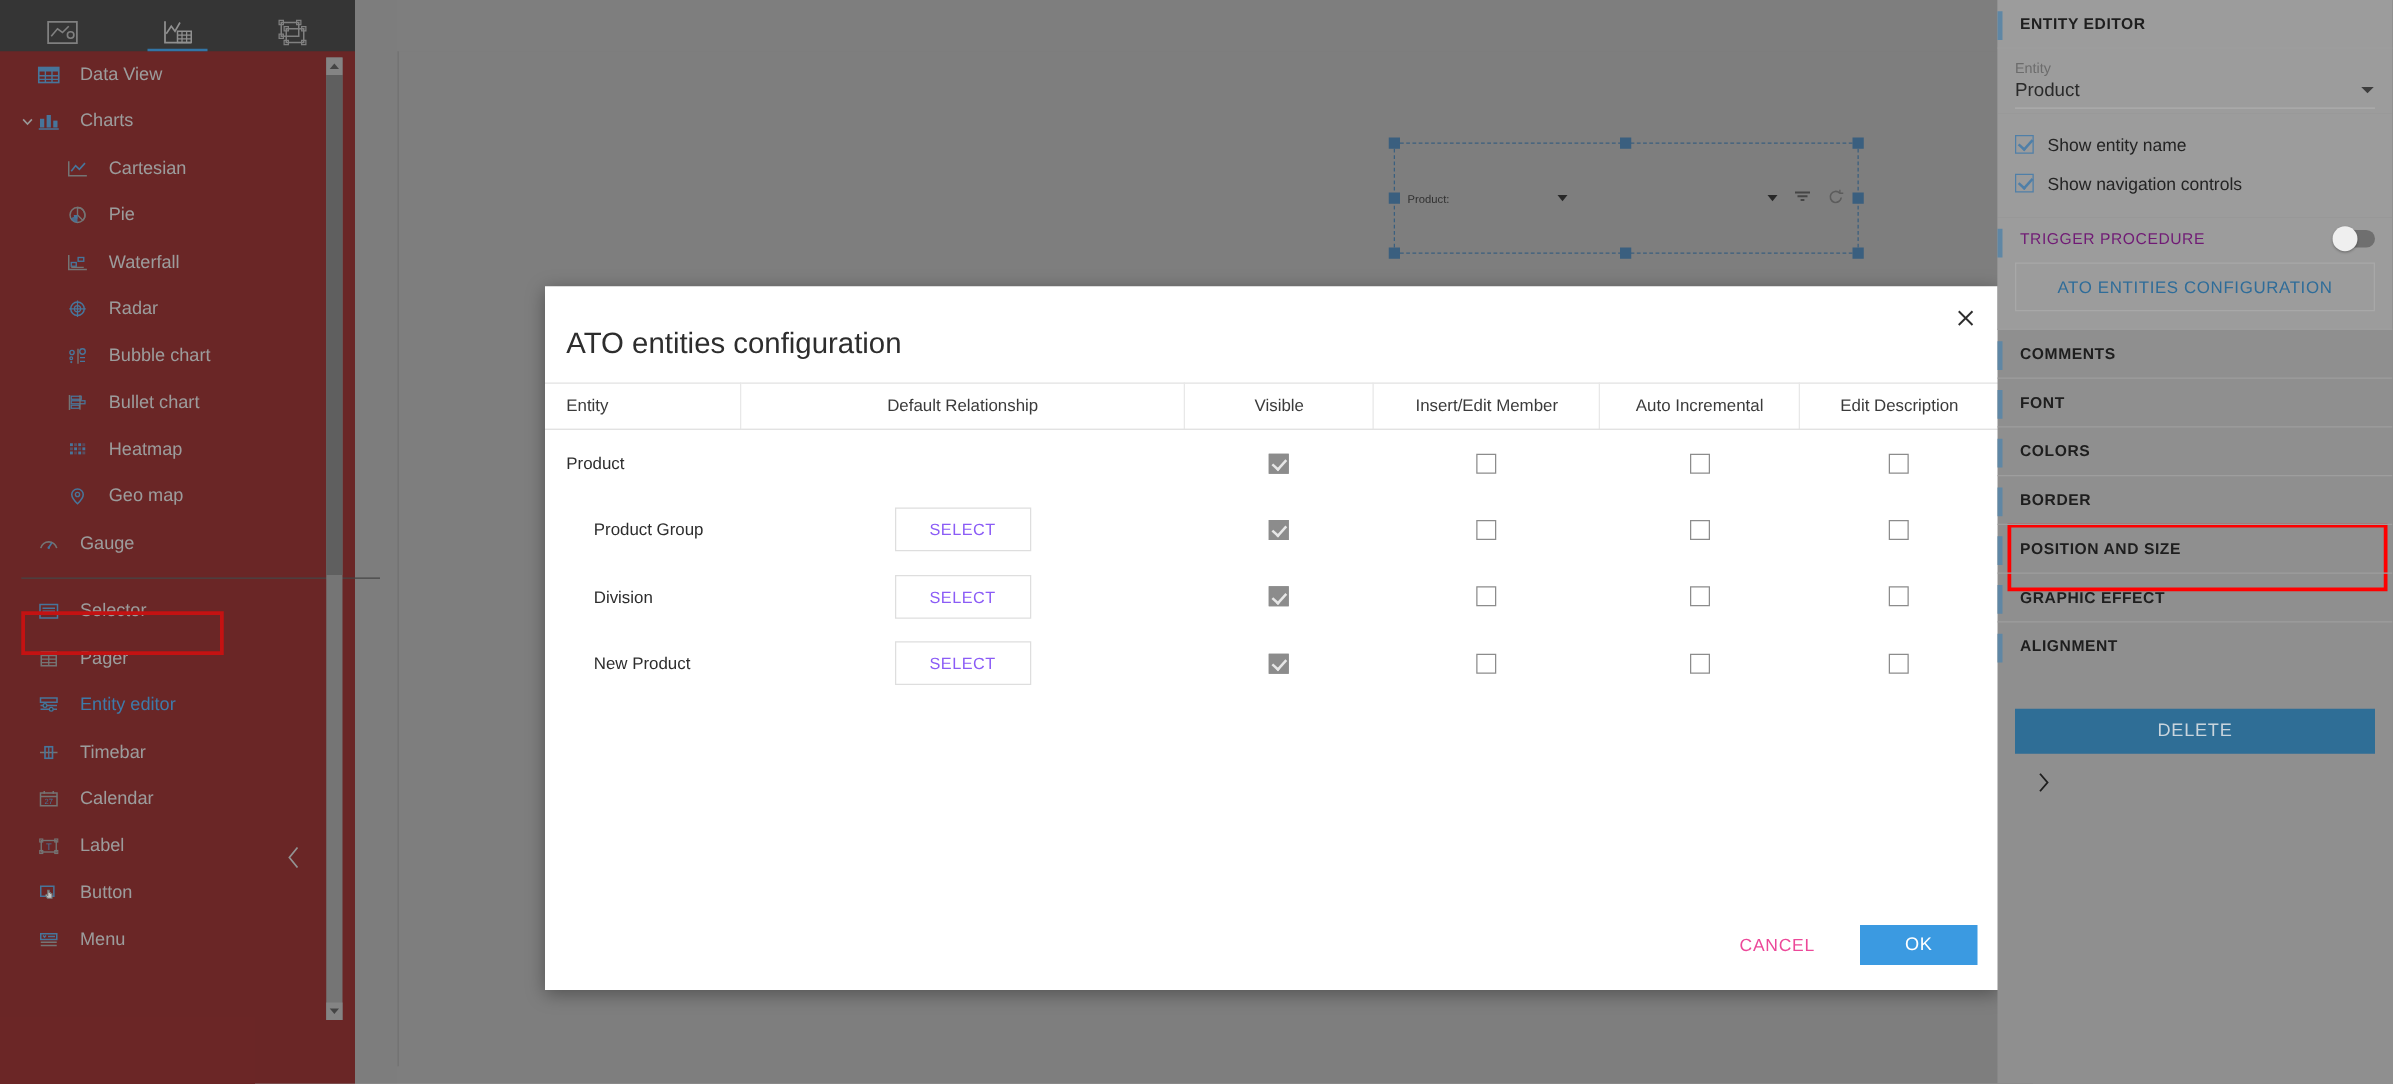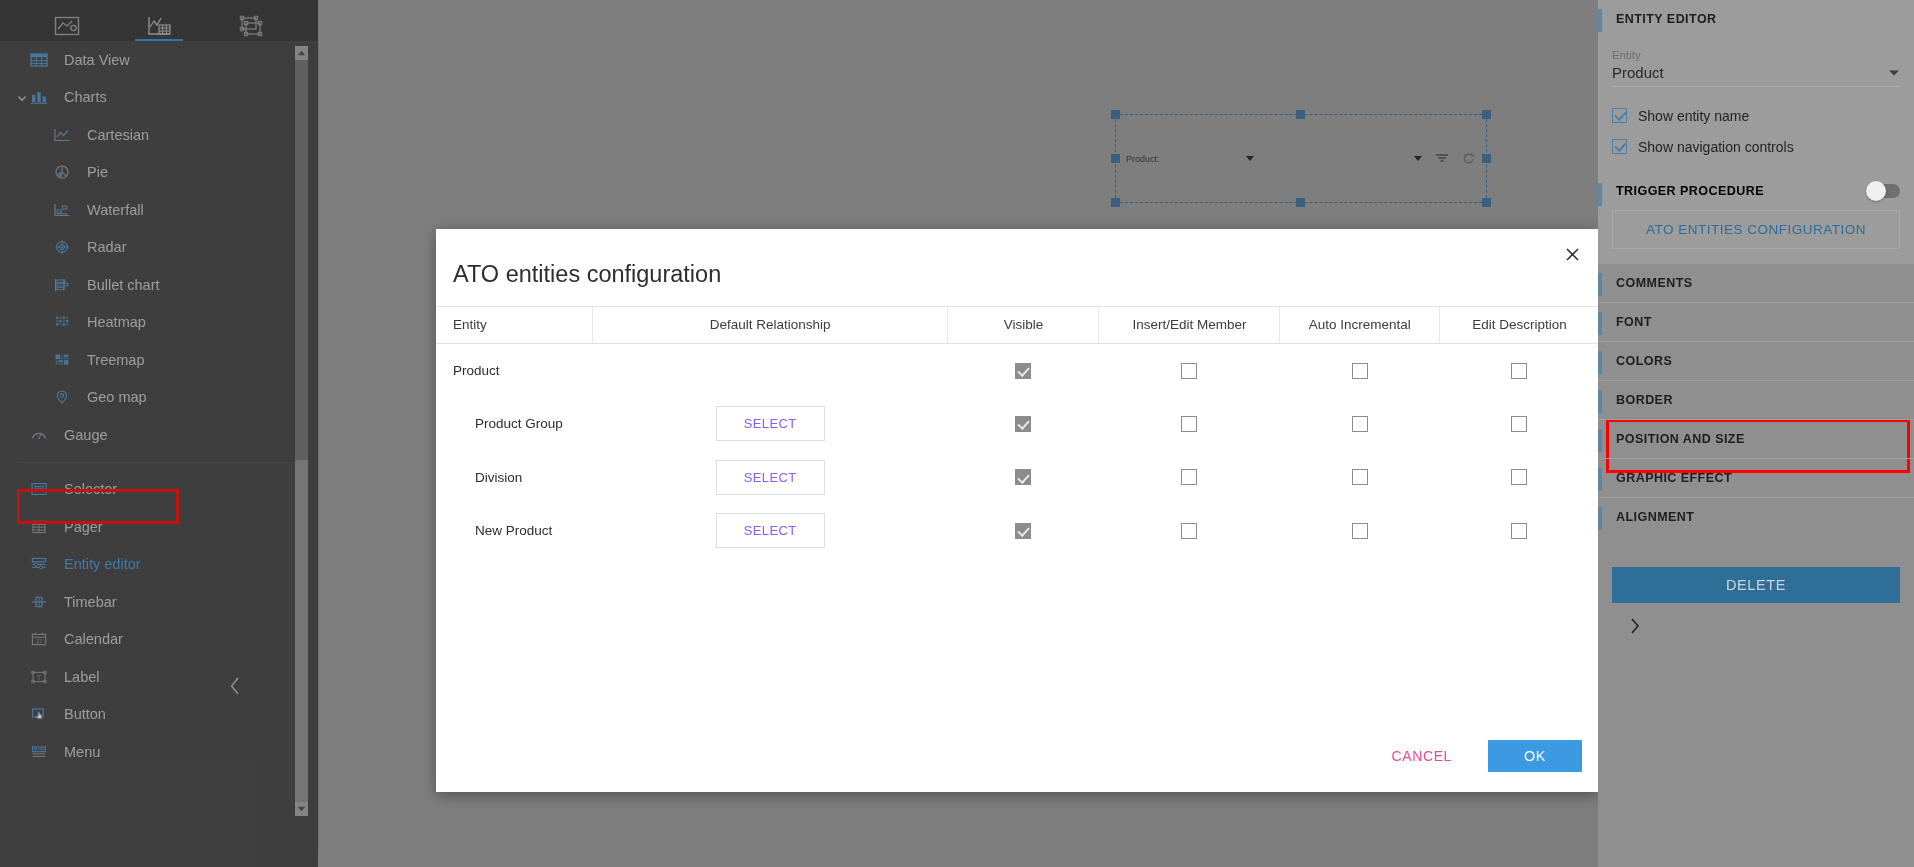--- a/index.html
+++ b/index.html
@@ -7,22 +7,22 @@
     width: 1914px; height: 867px;
     font-family: "Liberation Sans", sans-serif;
     overflow: hidden;
     background: #9a9a9a;
   }
   #app { position: relative; width: 1914px; height: 867px; }
 
   
   #left-sidebar {
     position: absolute; left: 0; top: 0;
-    width: 318px; height: 867px;
-    background: #404040;
+    width: 284px; height: 867px;
+    background: #7f1d1d;
   }
   #toolbar-tabs {
     height: 41px; display: flex; align-items: center;
     justify-content: center; gap: 34px;
     background: #333333;
   }
   .tool-tab {
     width: 58px; height: 41px;
     display: flex; align-items: flex-end; justify-content: center;
     padding-bottom: 4px;
@@ -255,21 +255,21 @@
     content: ""; position: absolute;
     left: 4px; top: 0px; width: 5px; height: 9px;
     border: solid #4f7fa8; border-width: 0 2px 2px 0;
     transform: rotate(42deg);
   }
   #rp-trigger { background: #9c9c9c; }
   #trigger-row {
     display: flex; align-items: center; justify-content: space-between;
     padding: 10px 14px 10px 18px; position: relative;
   }
-  #trigger-label { font-size: 12.5px; font-weight: bold; color: #000000; letter-spacing: .45px; }
+  #trigger-label { font-size: 12.5px; font-weight: normal; color: #701a75; letter-spacing: .45px; }
   .toggle {
     width: 34px; height: 14px; border-radius: 7px;
     background: #6f6f6f; position: relative;
   }
   .toggle .knob {
     position: absolute; left: 0; top: -3px;
     width: 20px; height: 20px; border-radius: 50%;
     background: #efefef; box-shadow: 0 1px 2px rgba(0,0,0,.3);
   }
   #ato-btn {
@@ -416,20 +416,34 @@
           <svg width="18" height="16" viewBox="0 0 18 16">
             <circle cx="9" cy="8" r="5.4" fill="none" stroke="#4d8fc4" stroke-width="1.2"></circle>
             <circle cx="9" cy="8" r="2.5" fill="none" stroke="#4d8fc4" stroke-width="1"></circle>
             <line x1="9" y1="1.4" x2="9" y2="14.6" stroke="#4d8fc4" stroke-width="1"></line>
             <line x1="2.4" y1="8" x2="15.6" y2="8" stroke="#4d8fc4" stroke-width="1"></line>
           </svg>
         </span>
         <span class="nav-label">Radar</span>
       </div>
 
+      <div class="nav-item lvl1">
+        <span class="nav-icon">
+          <svg width="18" height="16" viewBox="0 0 18 16">
+            <line x1="9.4" y1="2" x2="9.4" y2="14" stroke="#8d8d8d" stroke-width="1.1"></line>
+            <circle cx="4.6" cy="5" r="1.7" fill="none" stroke="#4d8fc4" stroke-width="1.1"></circle>
+            <circle cx="4" cy="9.5" r="1.1" fill="none" stroke="#4d8fc4" stroke-width="1"></circle>
+            <circle cx="4" cy="12.6" r=".9" fill="#4d8fc4"></circle>
+            <circle cx="13" cy="4.2" r="2.2" fill="none" stroke="#4d8fc4" stroke-width="1.1"></circle>
+            <line x1="11" y1="9" x2="15" y2="9" stroke="#4d8fc4" stroke-width="1"></line>
+            <line x1="11" y1="12" x2="15" y2="12" stroke="#4d8fc4" stroke-width="1"></line>
+          </svg>
+        </span>
+        <span class="nav-label">Bubble chart</span>
+      </div>
 
       <div class="nav-item lvl1">
         <span class="nav-icon">
           <svg width="18" height="16" viewBox="0 0 18 16">
             <line x1="2.6" y1="2" x2="2.6" y2="14" stroke="#8d8d8d" stroke-width="1.2"></line>
             <rect x="4" y="3" width="8" height="2.4" fill="none" stroke="#4d8fc4" stroke-width="1"></rect>
             <rect x="4" y="6.6" width="11" height="2.4" fill="none" stroke="#4d8fc4" stroke-width="1"></rect>
             <rect x="4" y="10.2" width="6.5" height="2.4" fill="none" stroke="#4d8fc4" stroke-width="1"></rect>
             <line x1="11" y1="2.2" x2="11" y2="13.8" stroke="#8d8d8d" stroke-width="1"></line>
           </svg>
@@ -450,35 +464,20 @@
             <rect x="12.9" y="5.9" width="2.3" height="2.3" fill="#4d8fc4"></rect>
             <rect x="3" y="9.2" width="2.3" height="2.3" fill="#4d8fc4"></rect>
             <rect x="6.3" y="9.2" width="2.3" height="2.3" fill="#4d8fc4" opacity=".4"></rect>
             <rect x="9.6" y="9.2" width="2.3" height="2.3" fill="#4d8fc4"></rect>
             <rect x="12.9" y="9.2" width="2.3" height="2.3" fill="#4d8fc4" opacity=".5"></rect>
           </svg>
         </span>
         <span class="nav-label">Heatmap</span>
       </div>
 
-      <div class="nav-item lvl1">
-        <span class="nav-icon">
-          <svg width="18" height="16" viewBox="0 0 18 16">
-            <rect x="2.6" y="2.6" width="4.6" height="4.6" fill="#4d8fc4"></rect>
-            <rect x="8" y="2.6" width="2.2" height="2.2" fill="#4d8fc4" opacity=".5"></rect>
-            <rect x="11" y="2.6" width="4.4" height="2.2" fill="#4d8fc4"></rect>
-            <rect x="8" y="5.6" width="7.4" height="1.8" fill="#4d8fc4" opacity=".5"></rect>
-            <rect x="2.6" y="8.2" width="2.2" height="4.4" fill="#4d8fc4" opacity=".5"></rect>
-            <rect x="5.6" y="8.2" width="4.4" height="2" fill="#4d8fc4"></rect>
-            <rect x="5.6" y="10.8" width="4.4" height="1.8" fill="#4d8fc4" opacity=".5"></rect>
-            <rect x="10.8" y="8.2" width="4.6" height="4.4" fill="#4d8fc4"></rect>
-          </svg>
-        </span>
-        <span class="nav-label">Treemap</span>
-      </div>
 
       <div class="nav-item lvl1">
         <span class="nav-icon">
           <svg width="18" height="16" viewBox="0 0 18 16">
             <path d="M9 2.2 C6.2 2.2 4.4 4.3 4.4 6.6 C4.4 9.6 9 14 9 14 C9 14 13.6 9.6 13.6 6.6 C13.6 4.3 11.8 2.2 9 2.2 Z" fill="none" stroke="#4d8fc4" stroke-width="1.2"></path>
             <circle cx="9" cy="6.6" r="1.7" fill="none" stroke="#4d8fc4" stroke-width="1.1"></circle>
           </svg>
         </span>
         <span class="nav-label">Geo map</span>
       </div>

